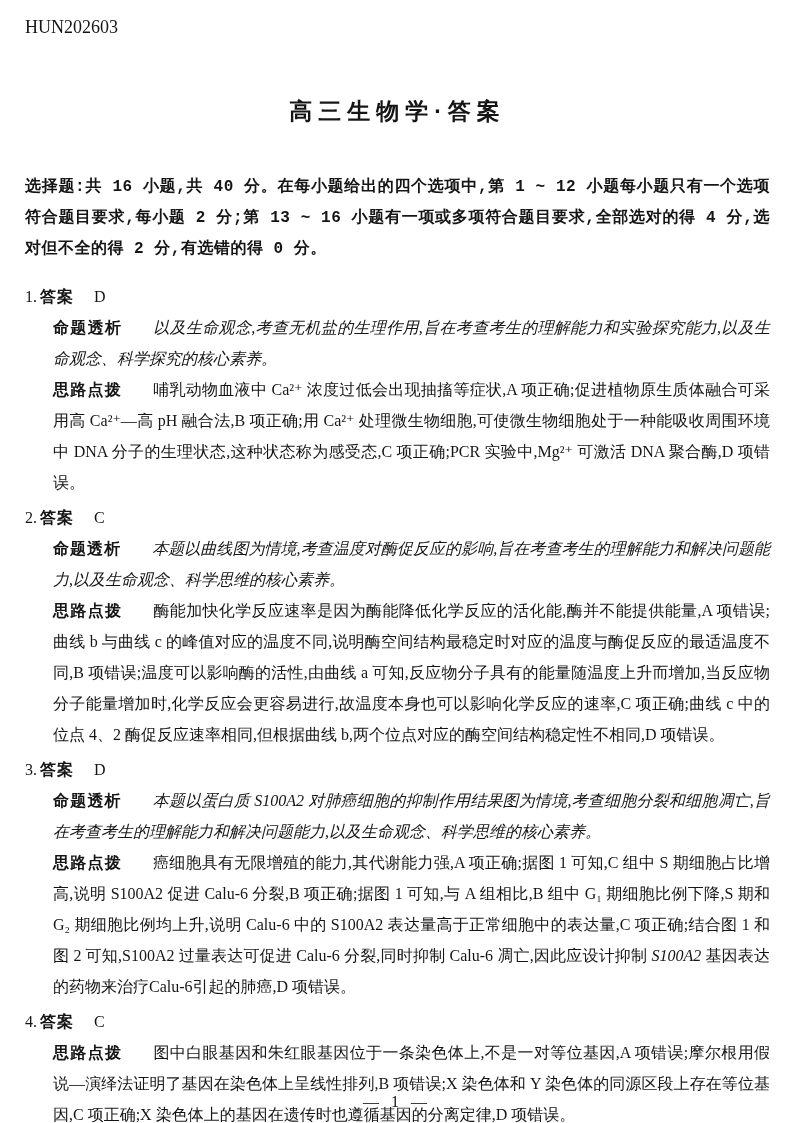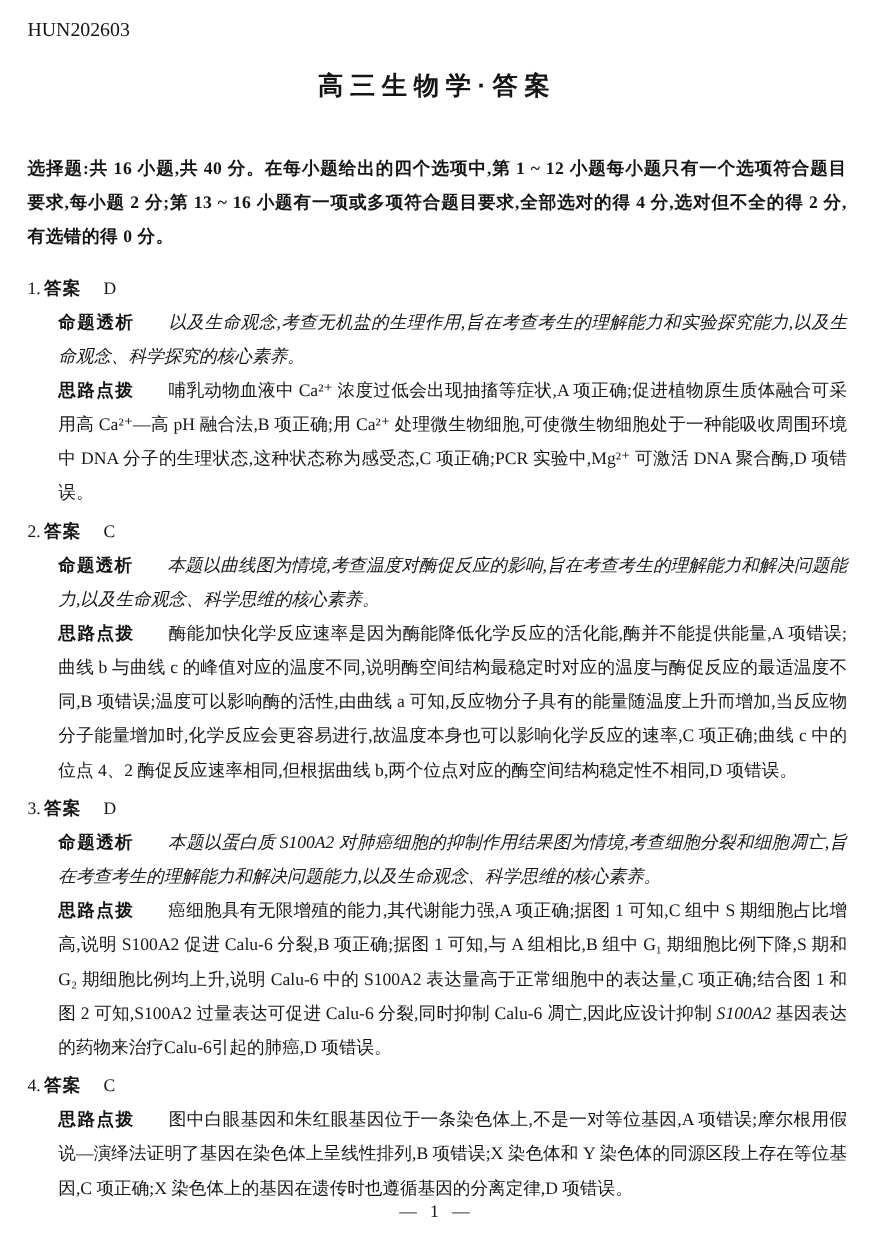--- a/index.html
+++ b/index.html
@@ -18,31 +18,31 @@
     font-size: 16px;
     line-height: 31px;
     padding: 16px 24px 0 25px;
     overflow: hidden;
   }
   .doc-code {
     font-size: 18px;
     line-height: 22px;
   }
   .doc-title {
-    margin: 24px 0 0 0;
+    margin: 58px 0 0 0;
     text-align: center;
     font-family: "Liberation Sans", "DejaVu Sans", sans-serif;
     font-weight: bold;
     font-size: 23px;
     line-height: 30px;
     letter-spacing: 6px;
   }
   .intro {
     margin-top: 46px;
-    font-family: Liberation Serif, serif;
+    font-family: Liberation Mono, monospace;
     font-weight: bold;
     text-align: justify;
     letter-spacing: 0.5px;
   }
   .question {
     margin-top: 4px;
   }
   .answer-line .q-num {
     margin-right: 3px;
   }

